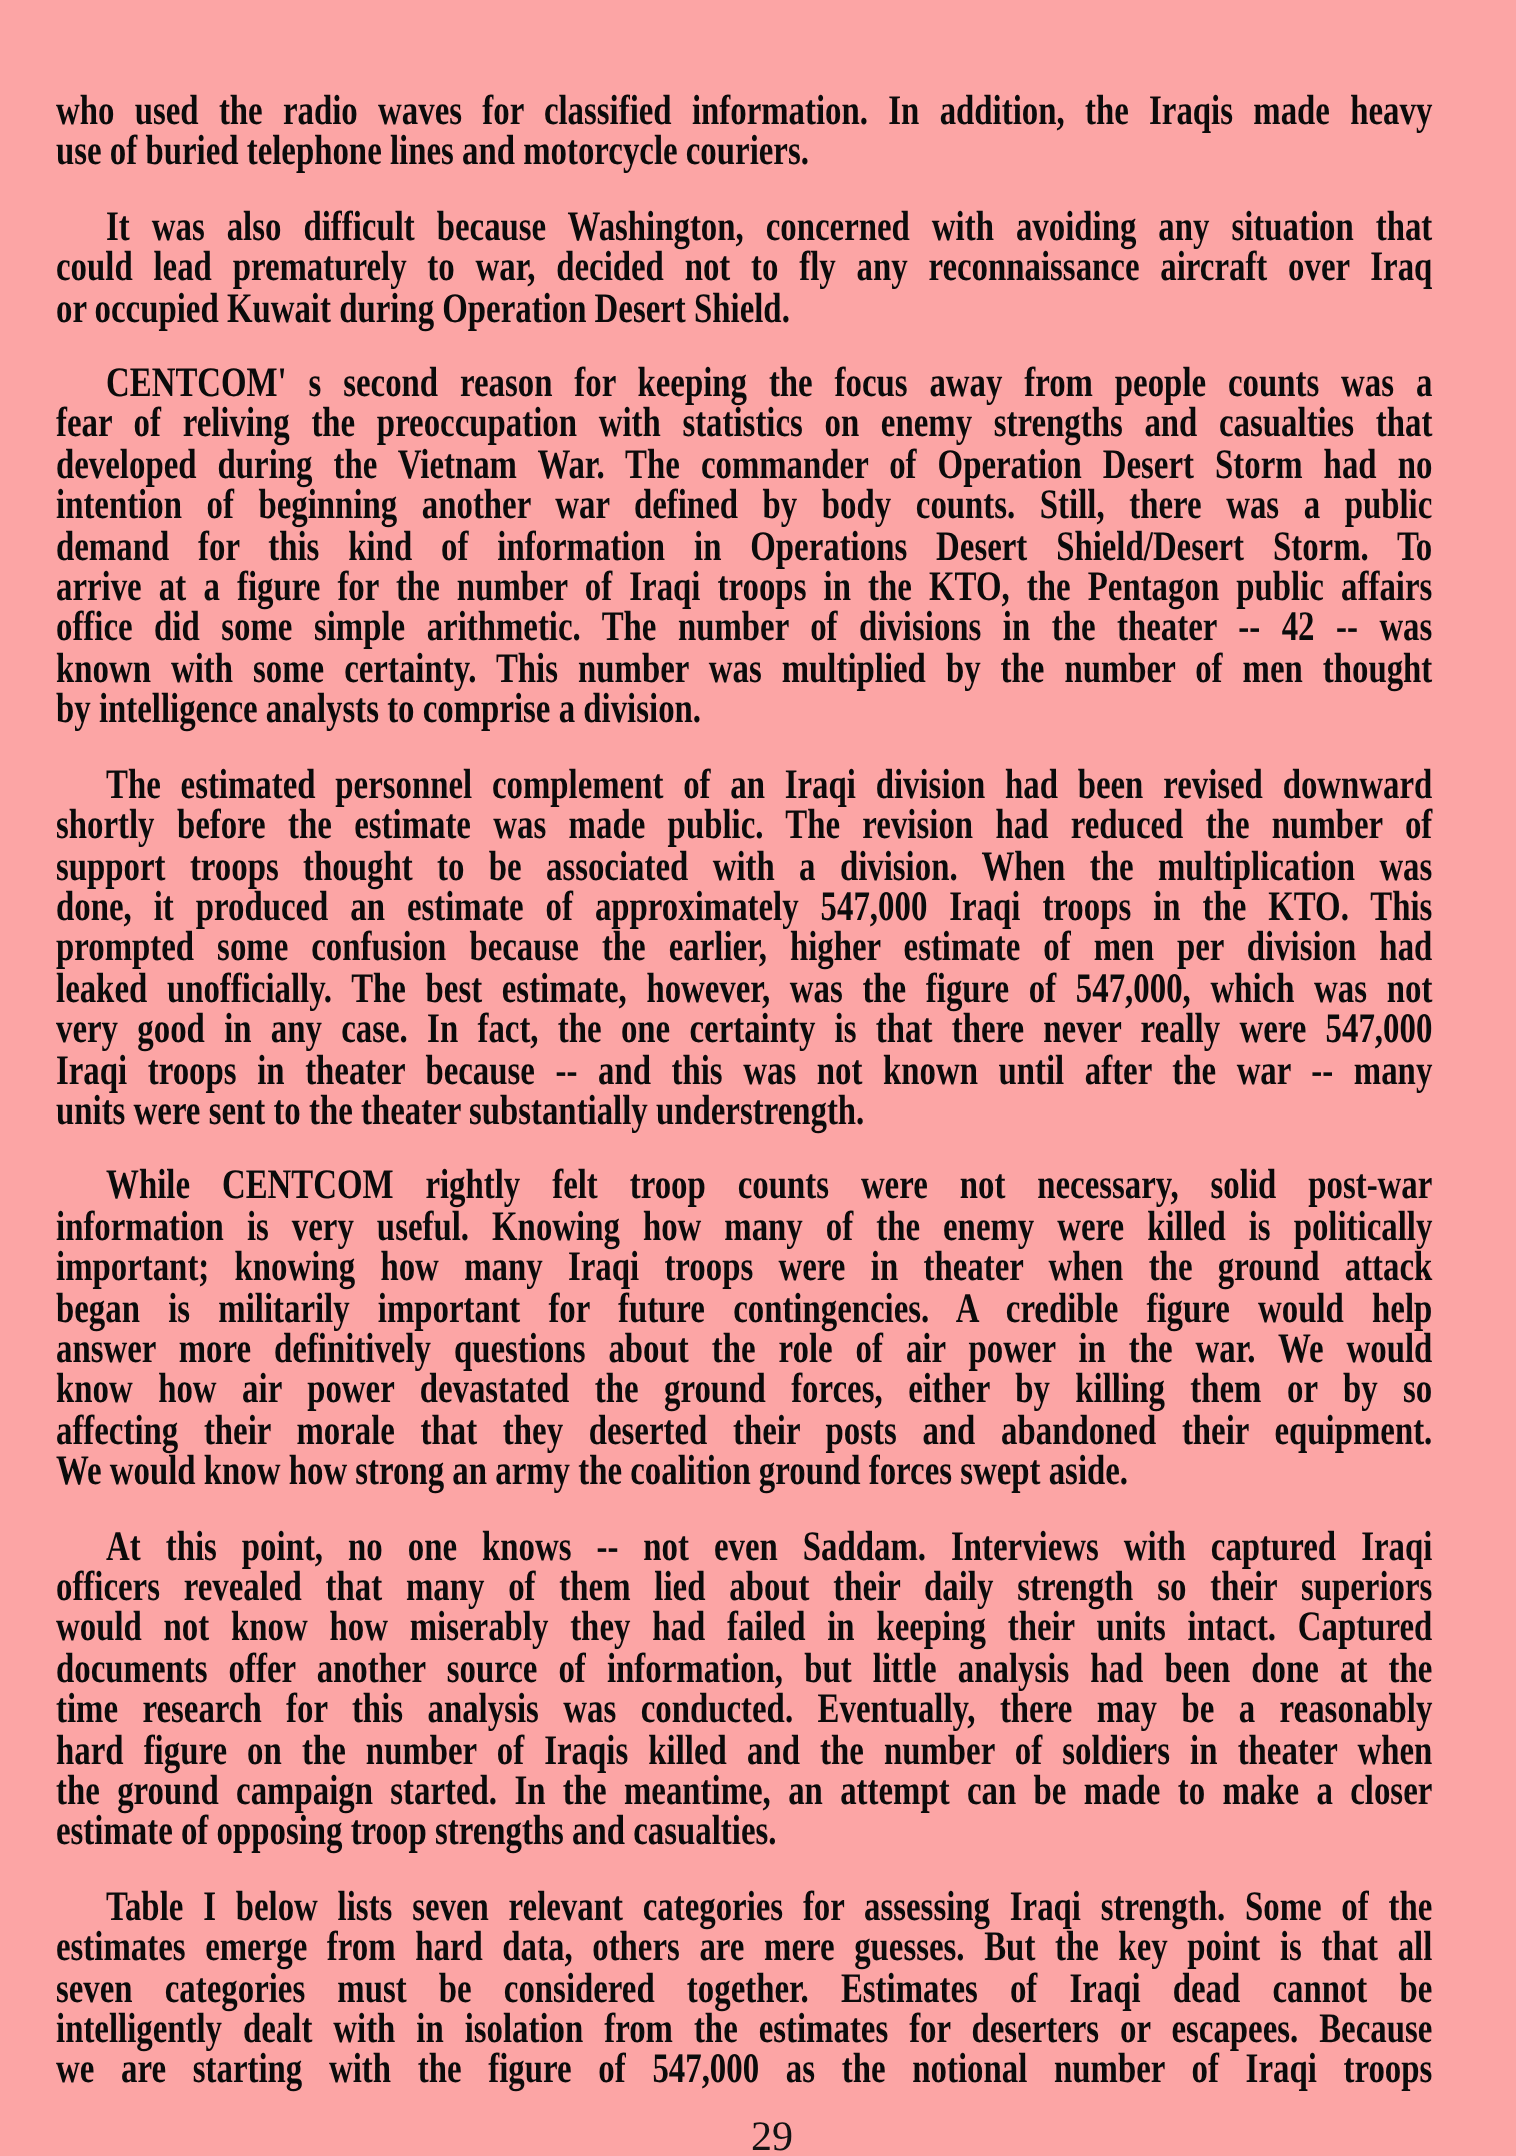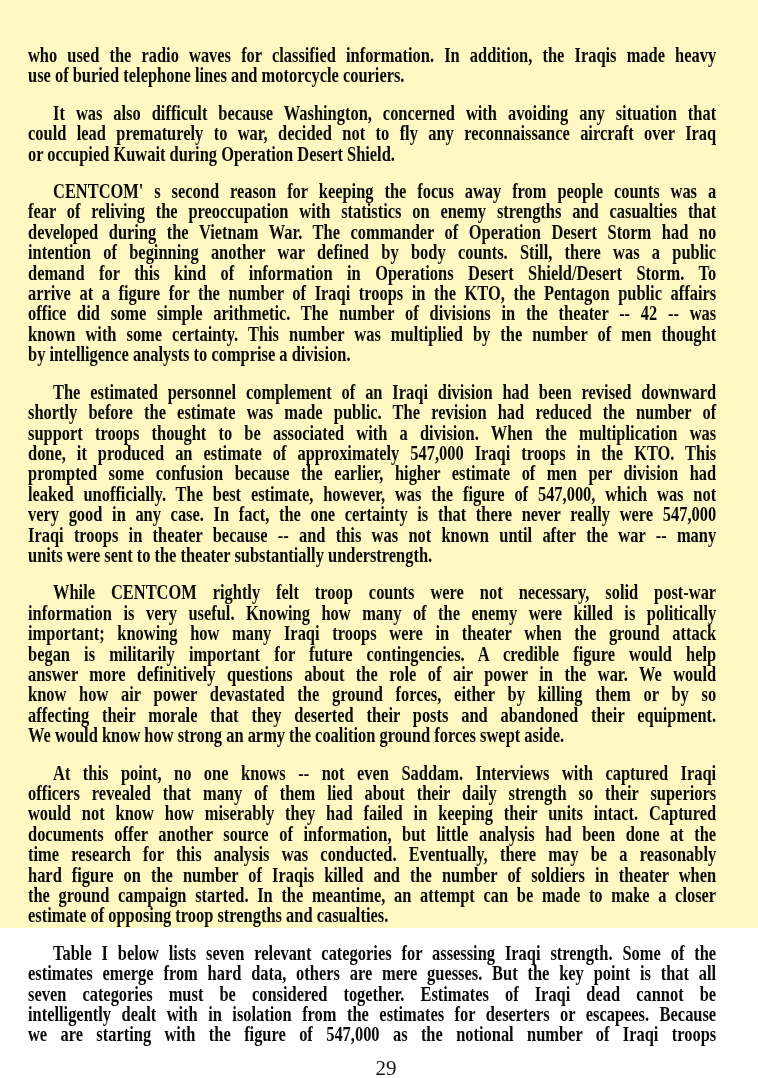--- a/index.html
+++ b/index.html
@@ -4,22 +4,22 @@
 <style>
   html, body { margin: 0; padding: 0; }
   body {
     width: 758px; height: 1078px;
     background: #ffffff;
     font-family: "Liberation Serif", serif;
     overflow: hidden;
   }
   .page {
     position: relative;
-    width: 758px; height: 928px;
-    background: #fef9c3;
+    width: 758px; height: 1078px;
+    background: #fca5a5;
   }
   .text-block {
     position: absolute;
     left: 28px; top: 45px;
     width: 880px;                 
     transform: scaleX(0.782);     
     transform-origin: 0 0;
     color: #0b0b0b;
     font-weight: bold;
     font-size: 21px;

